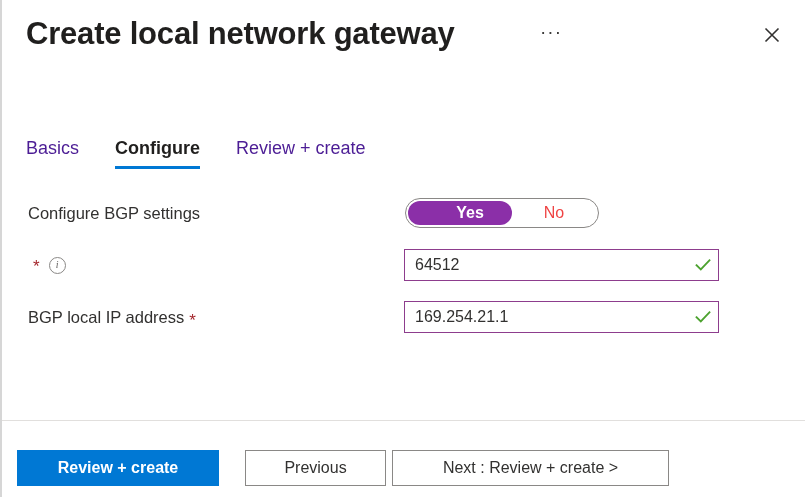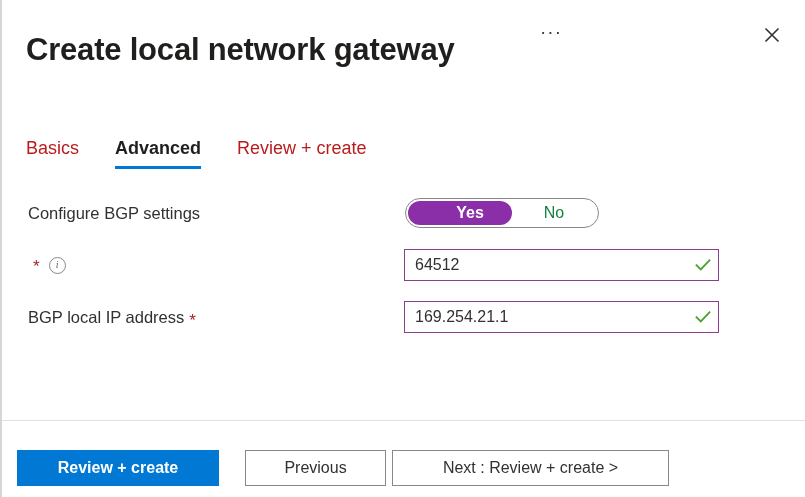--- a/index.html
+++ b/index.html
@@ -32,21 +32,20 @@
   }
   .blade-title {
     position: absolute;
     left: 24px;
     top: 16px;
     font-size: 31px;
     font-weight: 600;
     letter-spacing: -0.2px;
     color: #201f1e;
     white-space: nowrap;
-    margin-top: 16px;
   }
   .title-ellipsis {
     position: absolute;
     left: 536px;
     top: 22px;
     width: 26px;
     height: 26px;
     font-size: 19px;
     line-height: 20px;
     color: #3b3a39;
@@ -69,21 +68,21 @@
     position: absolute;
     left: 24px;
     top: 138px;
     height: 36px;
     display: flex;
     align-items: flex-start;
   }
   .tab {
     position: relative;
     font-size: 18px;
-    color: #b91c1c;
+    color: #4c1d95;
     padding: 0 0 10px 0;
     margin-right: 36px;
     cursor: pointer;
     white-space: nowrap;
   }
   .tab:last-child { margin-right: 0; }
   .tab.selected {
     font-weight: 700;
     color: #201f1e;
   }
@@ -161,21 +160,21 @@
     cursor: pointer;
   }
   .toggle-opt {
     flex: 1;
     height: 100%;
     display: flex;
     align-items: center;
     justify-content: center;
     font-size: 16px;
     border-radius: 14px;
-    color: #15803d;
+    color: #ef4444;
     cursor: pointer;
     user-select: none;
   }
   .toggle-opt.on {
     background: #8b2fa8;
     color: #ffffff;
     font-weight: 600;
     padding-left: 20px;
   }
 
@@ -273,21 +272,21 @@
         <path d="M10.5 10.5 L23.5 23.5 M23.5 10.5 L10.5 23.5" stroke="#323130" stroke-width="1.6" fill="none"></path>
       </svg>
     </div>
   </div>
 
   <div class="tabs">
     <div class="tab">
       <span>Basics</span>
     </div>
     <div class="tab selected">
-      <span>Advanced</span>
+      <span>Configure</span>
     </div>
     <div class="tab">
       <span>Review + create</span>
     </div>
   </div>
 
   <div class="form">
 
     <div class="field-row">
       <div class="field-label">

